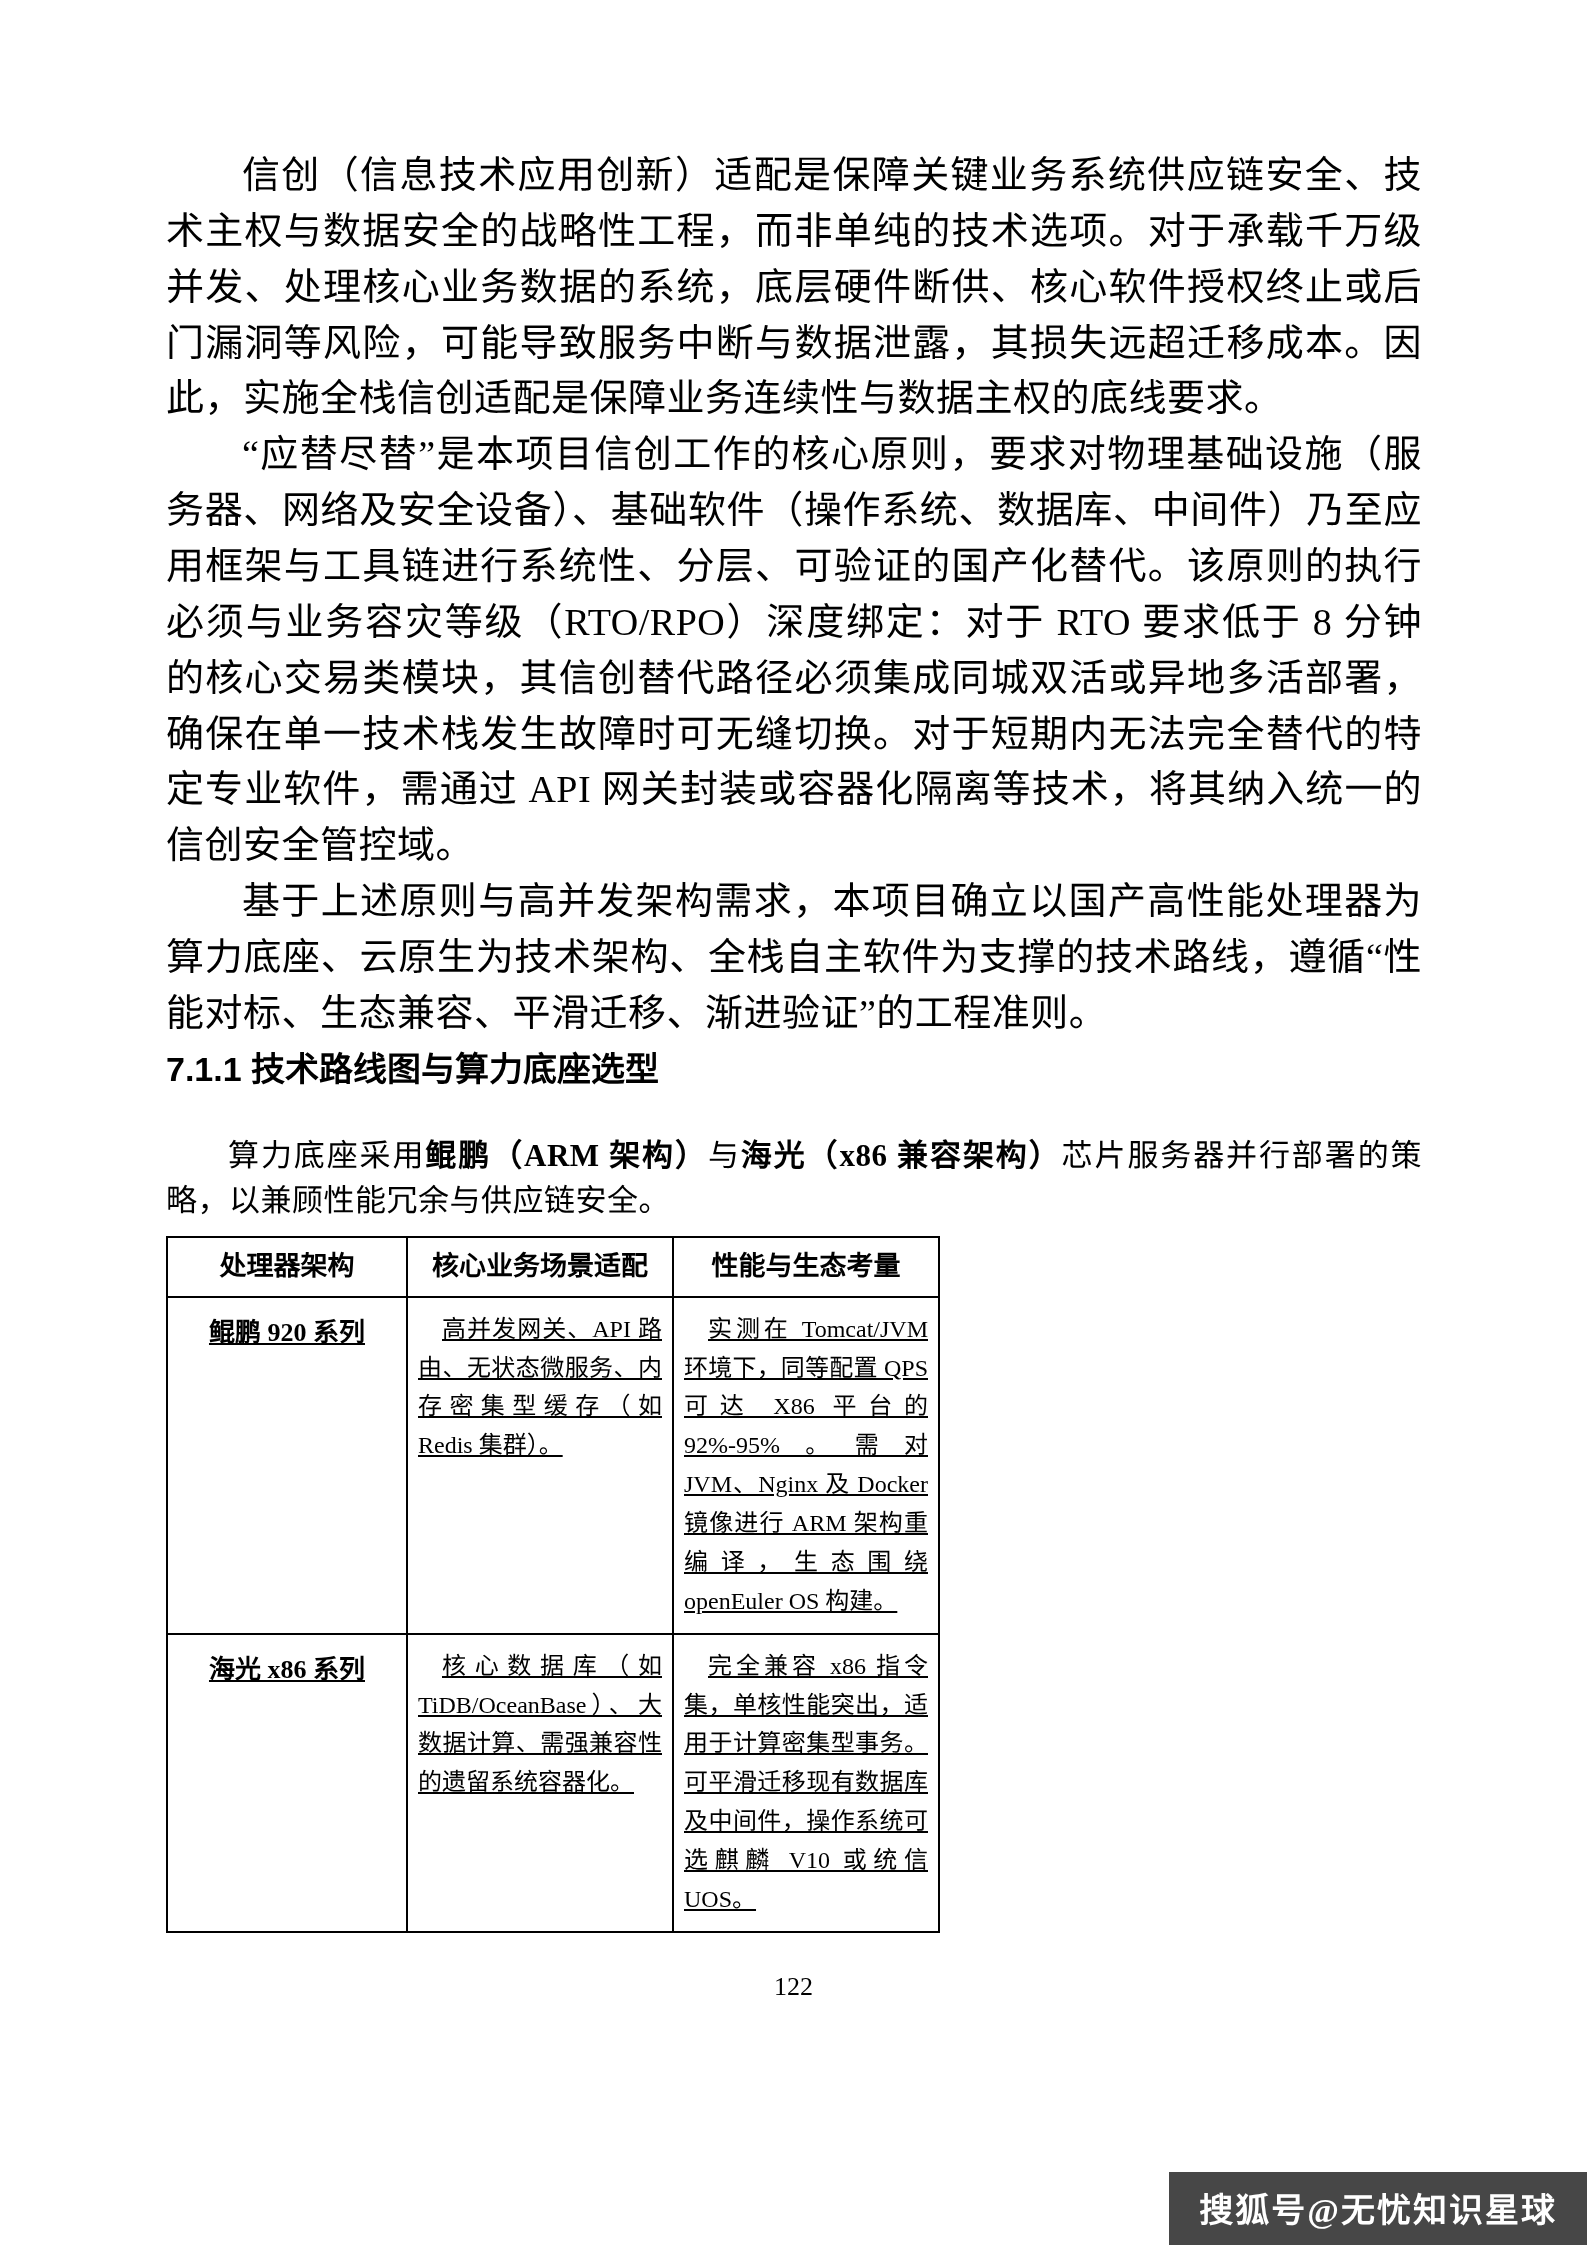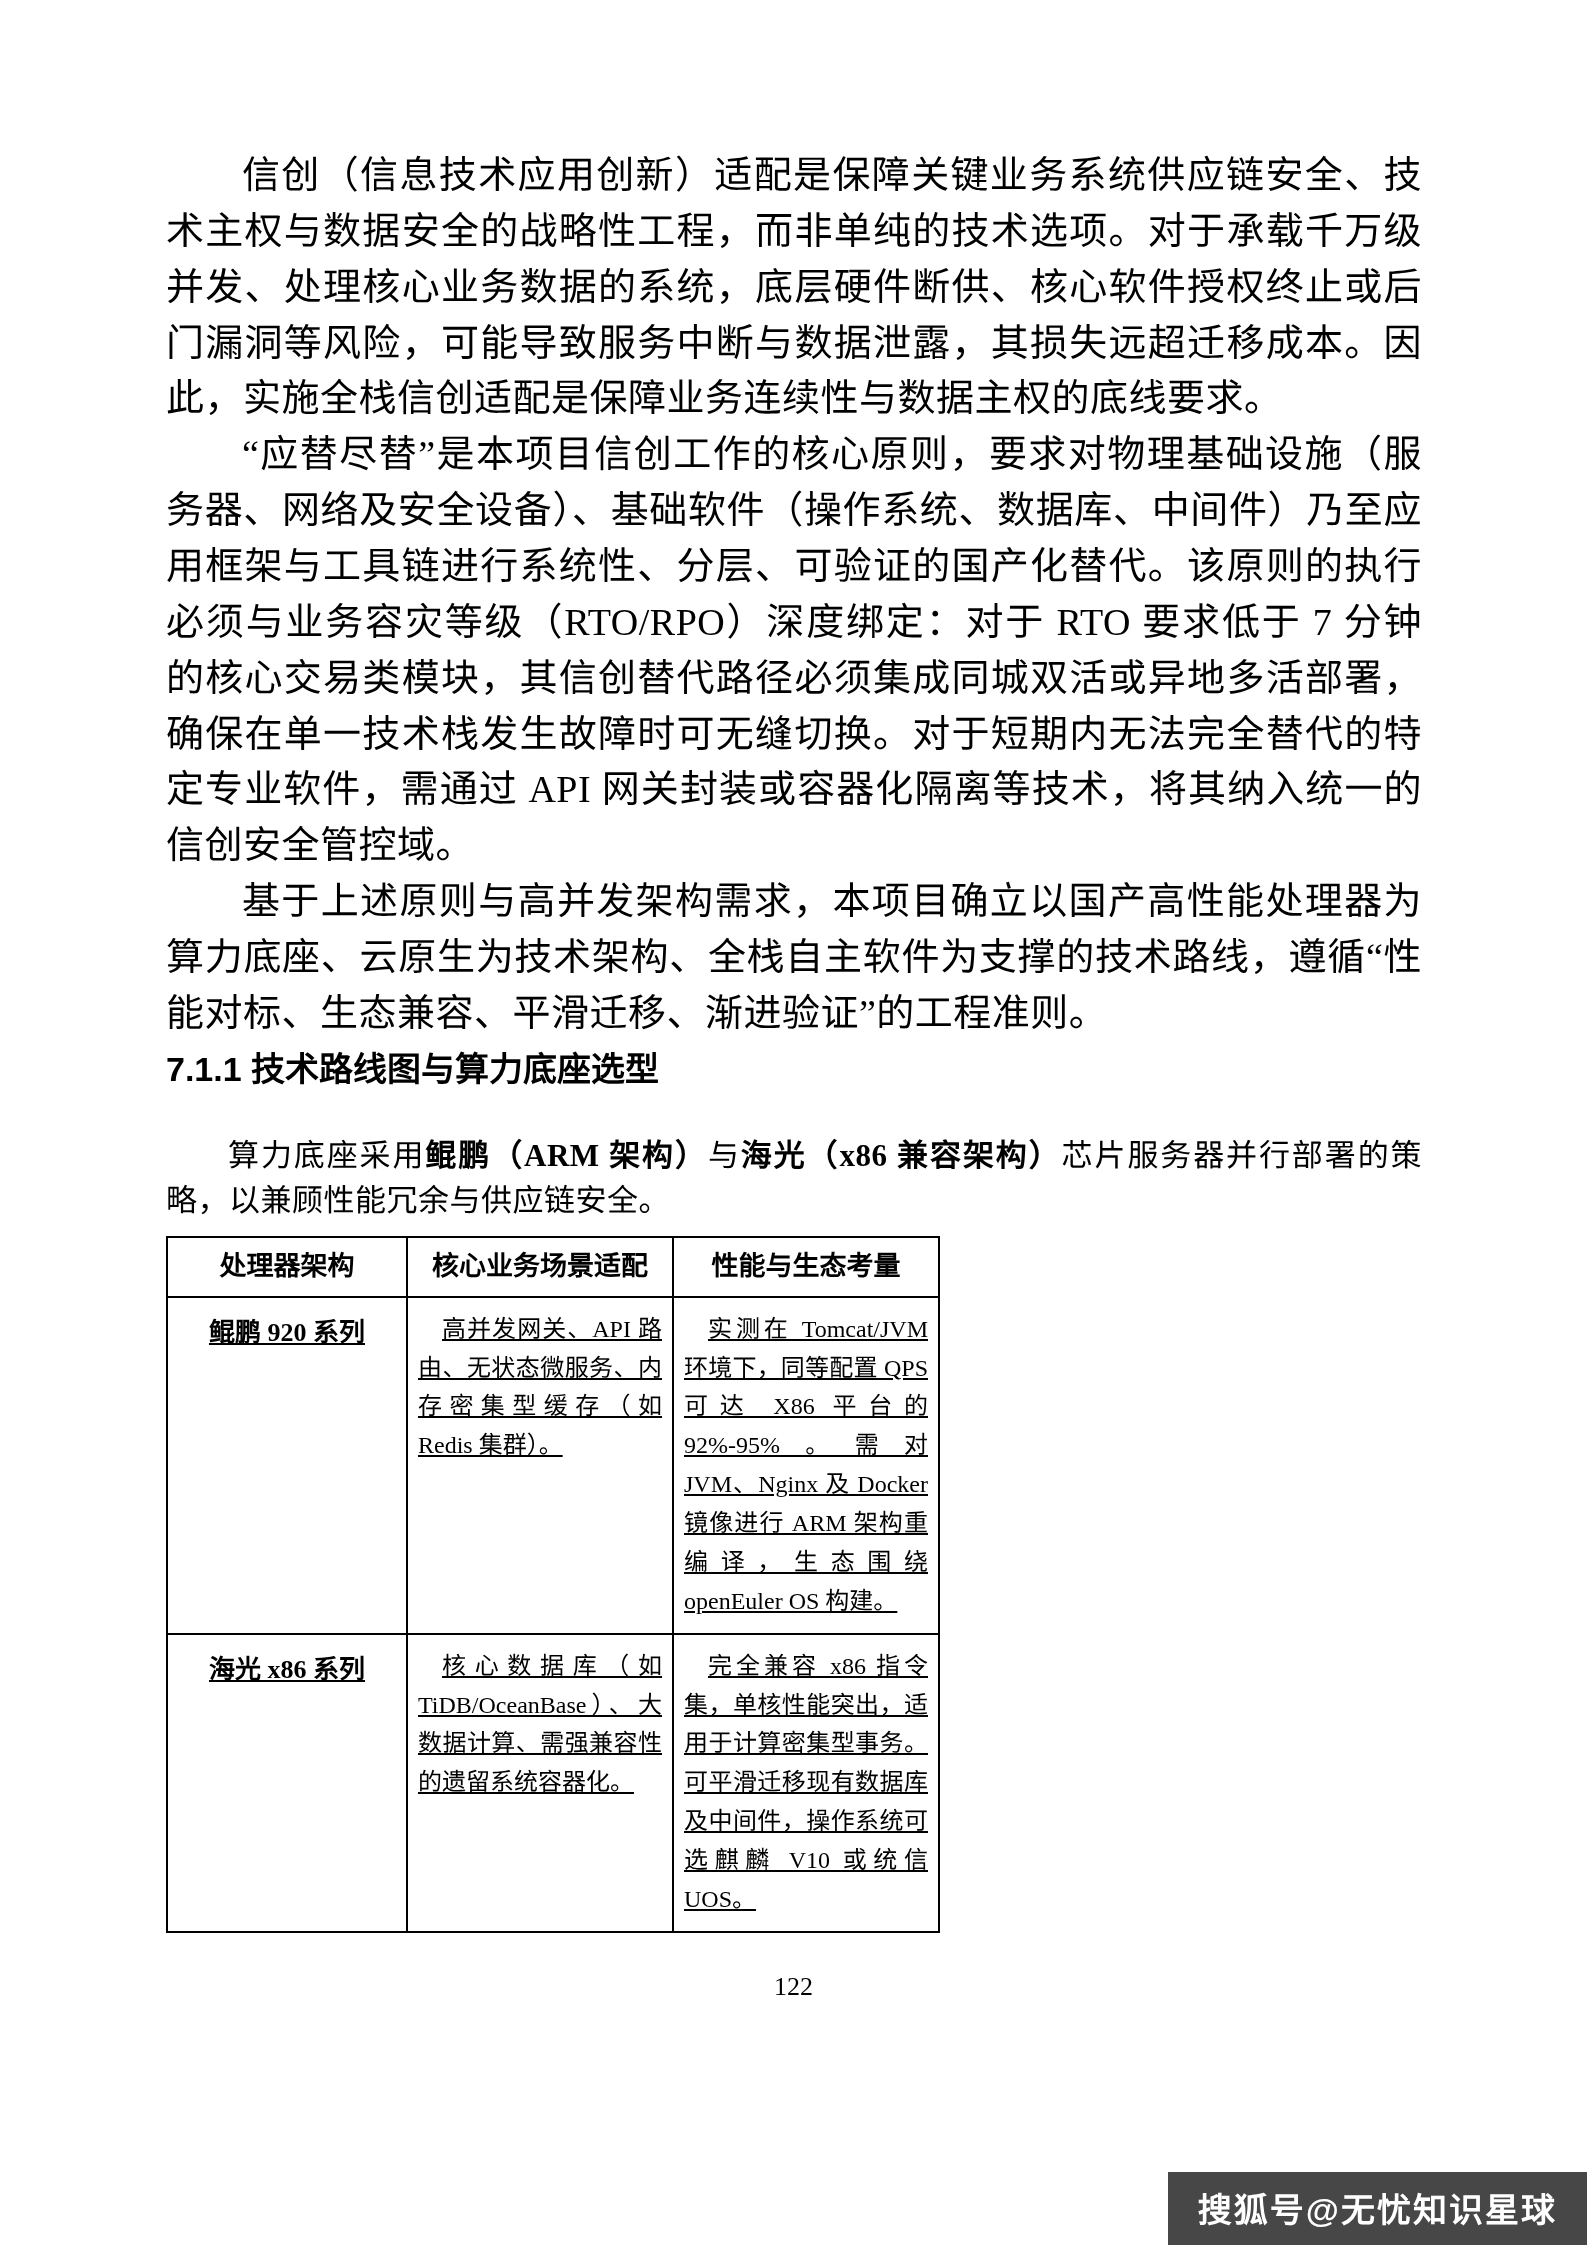--- a/index.html
+++ b/index.html
@@ -79,35 +79,35 @@
     width: 100%;
     text-align: center;
     font-size: 26px;
   }
   .watermark {
     position: absolute;
     right: 0;
     bottom: 0;
     background: rgba(10, 10, 10, 0.75);
     color: #ffffff;
-    font-family: Liberation Sans, sans-serif;
+    font-family: Liberation Serif, serif;
     font-weight: bold;
     font-size: 34px;
     padding: 11px 30px 13px 30px;
     letter-spacing: 2px;
   }
 </style>
 </head>
 <body>
 
 <div class="content">
 
   <p class="para">信创（信息技术应用创新）适配是保障关键业务系统供应链安全、技术主权与数据安全的战略性工程，而非单纯的技术选项。对于承载千万级并发、处理核心业务数据的系统，底层硬件断供、核心软件授权终止或后门漏洞等风险，可能导致服务中断与数据泄露，其损失远超迁移成本。因此，实施全栈信创适配是保障业务连续性与数据主权的底线要求。</p>
 
-  <p class="para">“应替尽替”是本项目信创工作的核心原则，要求对物理基础设施（服务器、网络及安全设备）、基础软件（操作系统、数据库、中间件）乃至应用框架与工具链进行系统性、分层、可验证的国产化替代。该原则的执行必须与业务容灾等级（RTO/RPO）深度绑定：对于 RTO 要求低于 7 分钟的核心交易类模块，其信创替代路径必须集成同城双活或异地多活部署，确保在单一技术栈发生故障时可无缝切换。对于短期内无法完全替代的特定专业软件，需通过 API 网关封装或容器化隔离等技术，将其纳入统一的信创安全管控域。</p>
+  <p class="para">“应替尽替”是本项目信创工作的核心原则，要求对物理基础设施（服务器、网络及安全设备）、基础软件（操作系统、数据库、中间件）乃至应用框架与工具链进行系统性、分层、可验证的国产化替代。该原则的执行必须与业务容灾等级（RTO/RPO）深度绑定：对于 RTO 要求低于 8 分钟的核心交易类模块，其信创替代路径必须集成同城双活或异地多活部署，确保在单一技术栈发生故障时可无缝切换。对于短期内无法完全替代的特定专业软件，需通过 API 网关封装或容器化隔离等技术，将其纳入统一的信创安全管控域。</p>
 
   <p class="para">基于上述原则与高并发架构需求，本项目确立以国产高性能处理器为算力底座、云原生为技术架构、全栈自主软件为支撑的技术路线，遵循“性能对标、生态兼容、平滑迁移、渐进验证”的工程准则。</p>
 
   <h3 class="section-heading">7.1.1 技术路线图与算力底座选型</h3>
 
   <p class="intro"><span>算力底座采用</span><span class="bold">鲲鹏（ARM 架构）</span><span>与</span><span class="bold">海光（x86 兼容架构）</span><span>芯片服务器并行部署的策略，以兼顾性能冗余与供应链安全。</span></p>
 
   <table class="proc-table">
     <colgroup>
       <col style="width: 240px">

